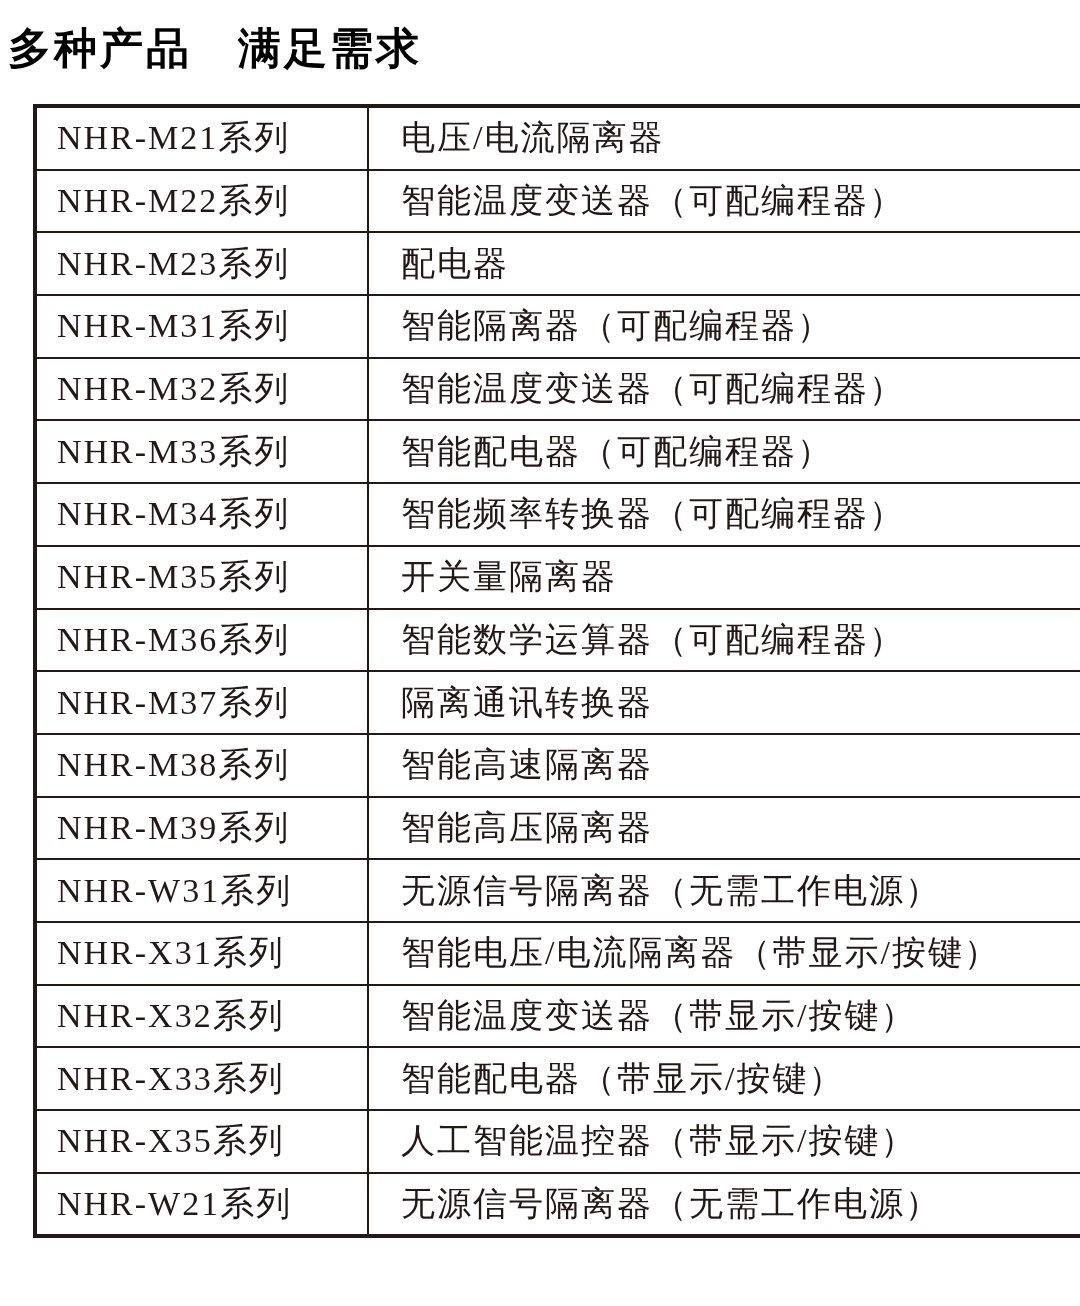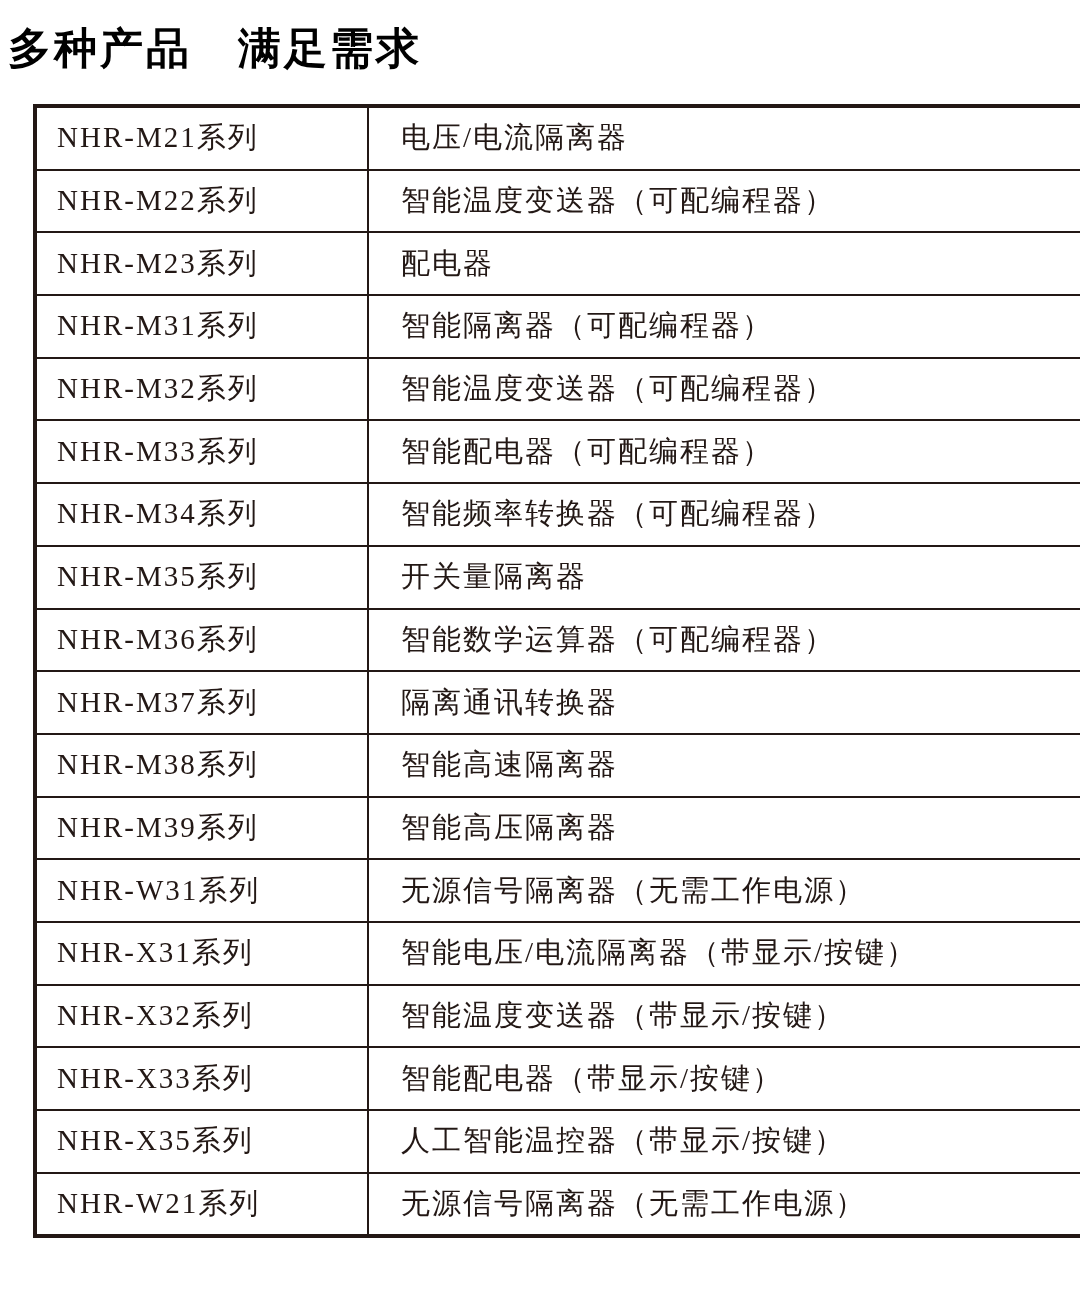--- a/index.html
+++ b/index.html
@@ -33,21 +33,21 @@
     position: absolute;
     top: 104px;
     left: 33px;
     width: 1011px;
     border-collapse: collapse;
     table-layout: fixed;
   }
   .product-table td {
     border: 2px solid #231815;
     height: 60.7px;
-    font-size: 29px;
+    font-size: 34px;
     letter-spacing: 2px;
     white-space: nowrap;
     overflow: hidden;
     vertical-align: middle;
     padding: 0;
   }
   .product-table {
     border: 4px solid #231815;
   }
   td.col-series {

